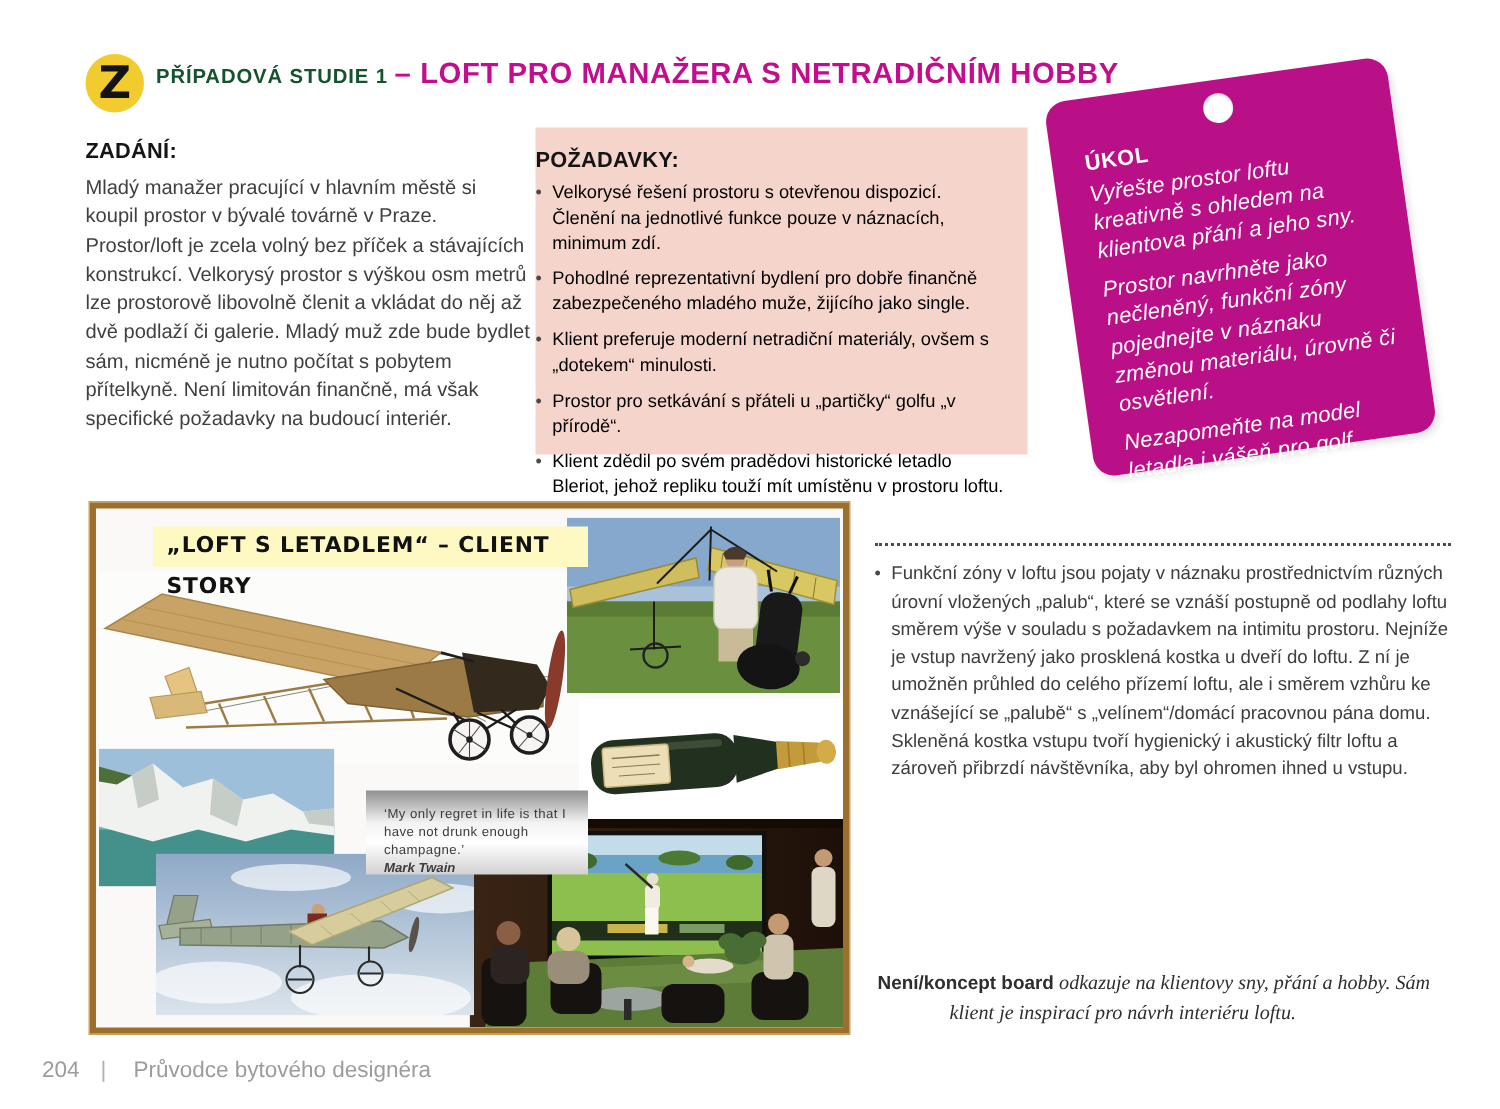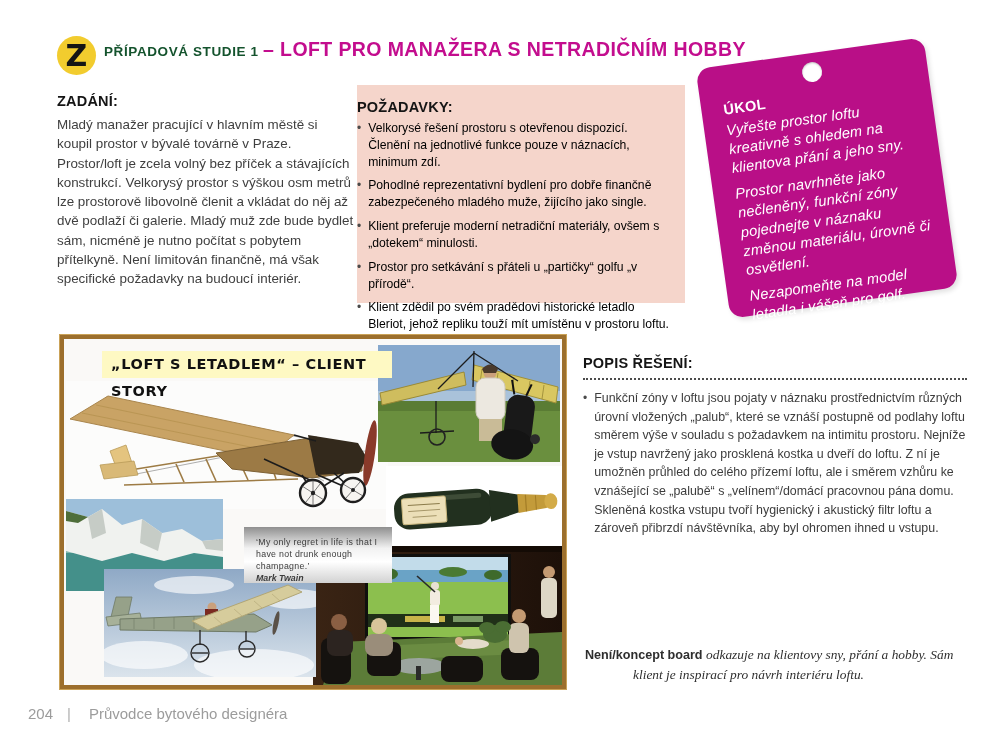--- a/index.html
+++ b/index.html
@@ -374,21 +374,20 @@
           <ellipse cx="190" cy="85" rx="8" ry="6"></ellipse>
         </g>
 
         <ellipse cx="160" cy="102" rx="16" ry="5" fill="#e4dccb"></ellipse>
         <circle cx="146" cy="99" r="4" fill="#d8b48e"></circle>
       </svg>
     </div>
   </div>
 
   <div class="popis">
-    <div class="sec-h">POPIS ŘEŠENÍ:</div>
     <div class="dotline"></div>
     <div class="brow">
       <span class="blt">•</span>
       <p class="btx">Funkční zóny v loftu jsou pojaty v náznaku prostřednictvím různých úrovní vložených „palub“, které se vznáší postupně od podlahy loftu směrem výše v souladu s požadavkem na intimitu prostoru. Nejníže je vstup navržený jako prosklená kostka u dveří do loftu. Z ní je umožněn průhled do celého přízemí loftu, ale i směrem vzhůru ke vznášející se „palubě“ s „velínem“/domácí pracovnou pána domu. Skleněná kostka vstupu tvoří hygienický i akustický filtr loftu a zároveň přibrzdí návštěvníka, aby byl ohromen ihned u vstupu.</p>
     </div>
   </div>
 
   <div class="caption">
     <p>
       <span class="cb">Není/koncept board</span>

